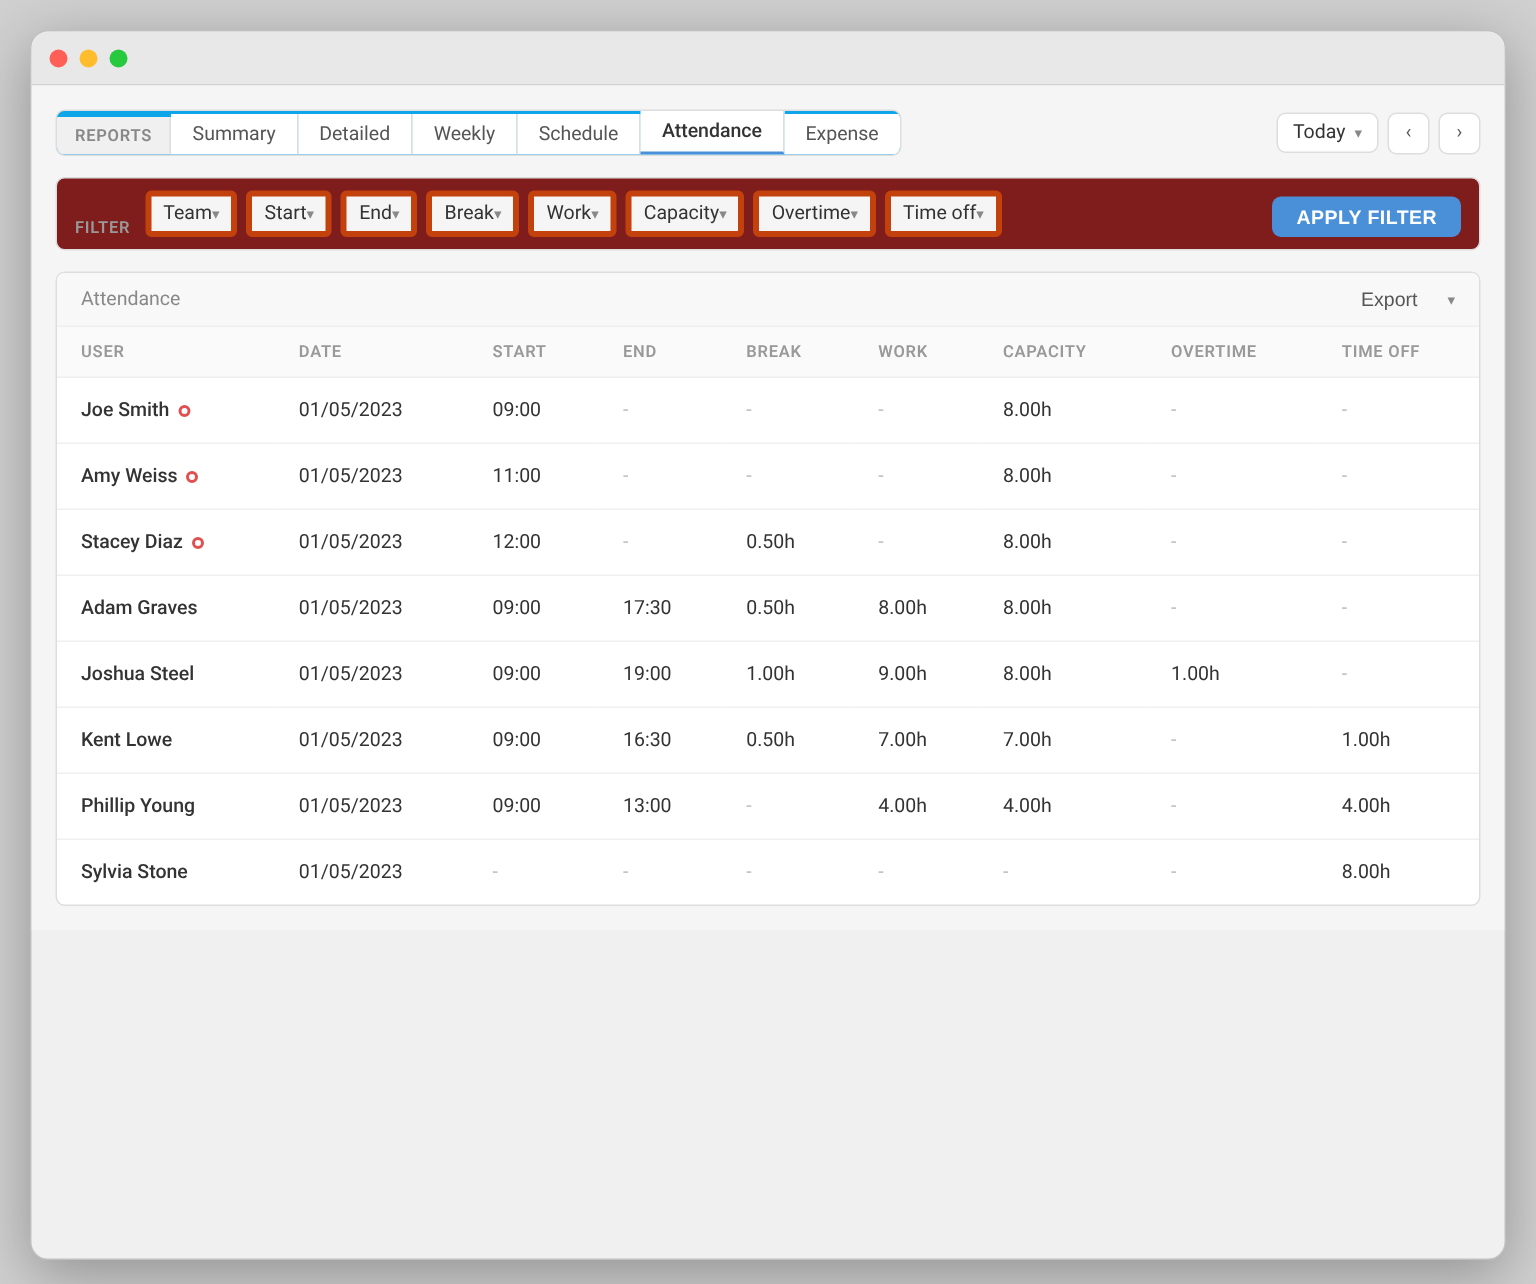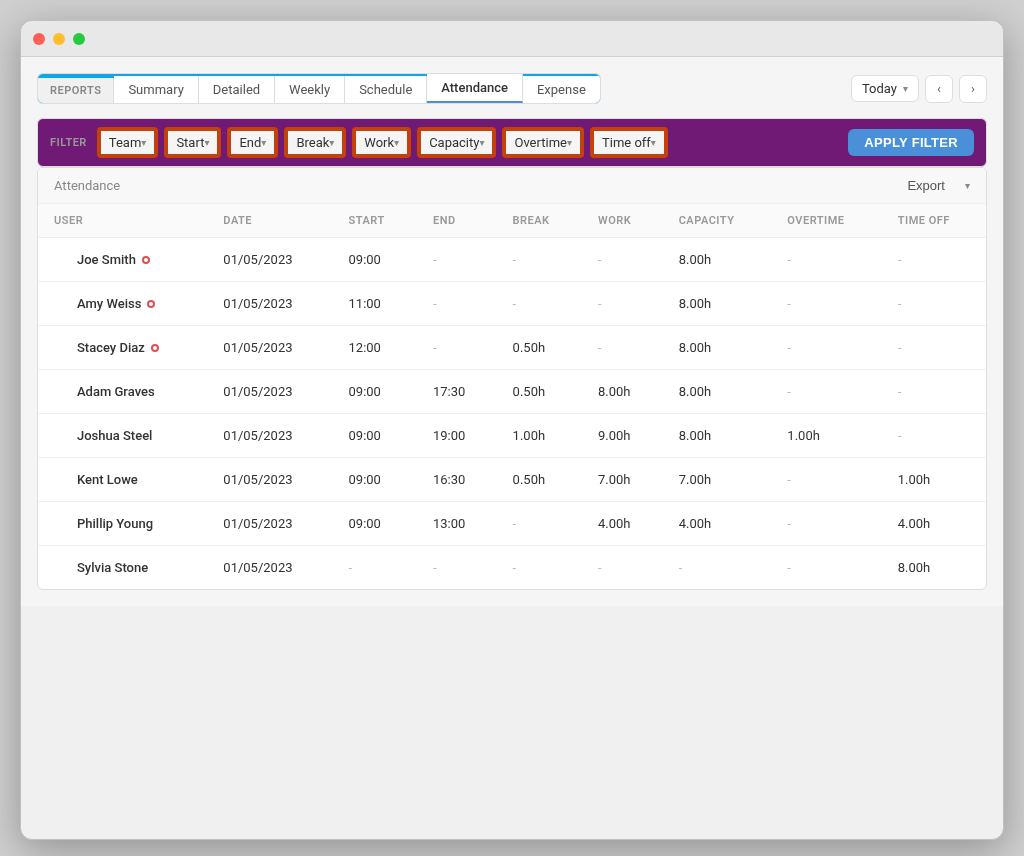--- a/index.html
+++ b/index.html
@@ -111,26 +111,27 @@
       display: flex;
       align-items: center;
       justify-content: center;
       cursor: pointer;
       font-size: 13px;
       color: #555;
     }
     
     .filter-bar {
       display: flex;
-      align-items: center;
+      align-items: flex-end;
       gap: 6px;
-      background: #701a75;
+      background: #7f1d1d;
       border: 1px solid #ddd;
       border-radius: 6px;
       padding: 8px 12px;
+      margin-bottom: 14px;
       flex-wrap: wrap;
     }
     .filter-label {
       font-size: 11px;
       color: #999;
       font-weight: 600;
       text-transform: uppercase;
       letter-spacing: 0.5px;
       margin-right: 4px;
     }
@@ -219,21 +220,20 @@
       padding: 14px 16px;
       color: #333;
       font-size: 13px;
       white-space: nowrap;
     }
     .user-cell {
       display: flex;
       align-items: center;
       gap: 6px;
       font-weight: 500;
-      margin-left: 23px;
     }
     .status-dot {
       width: 8px;
       height: 8px;
       border-radius: 50%;
       border: 2px solid #e05050;
       display: inline-block;
       flex-shrink: 0;
     }
     .dash { color: #bbb; }

